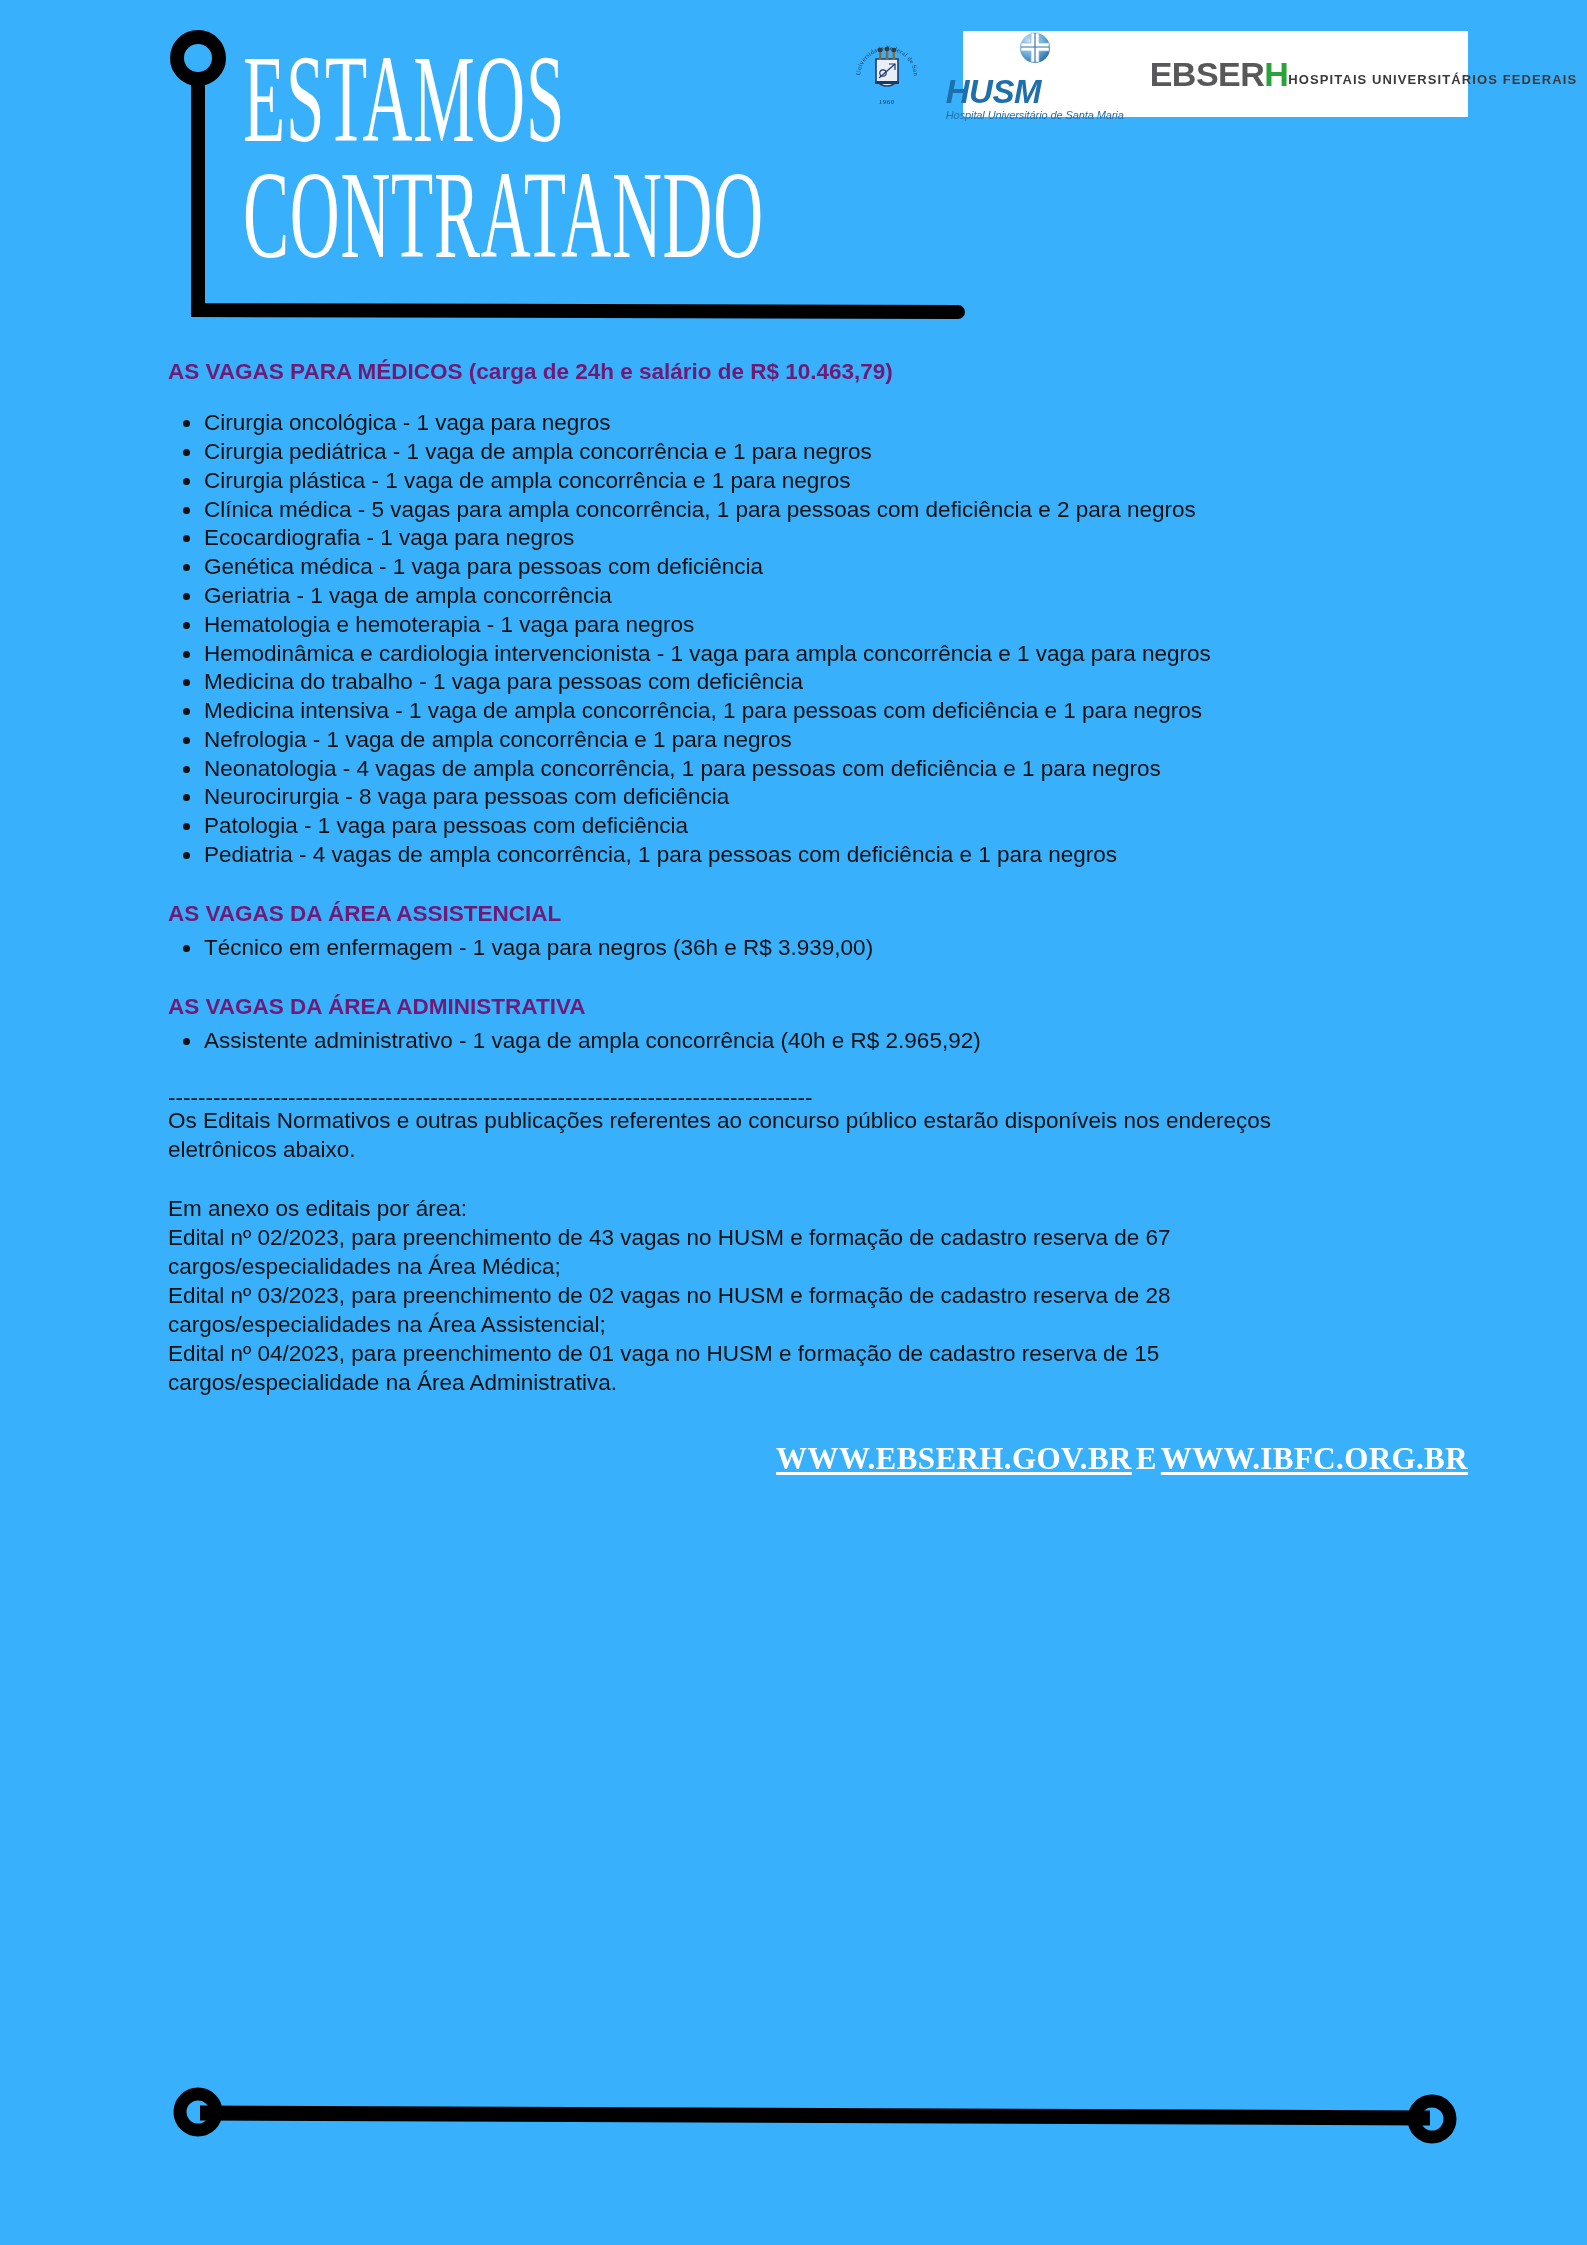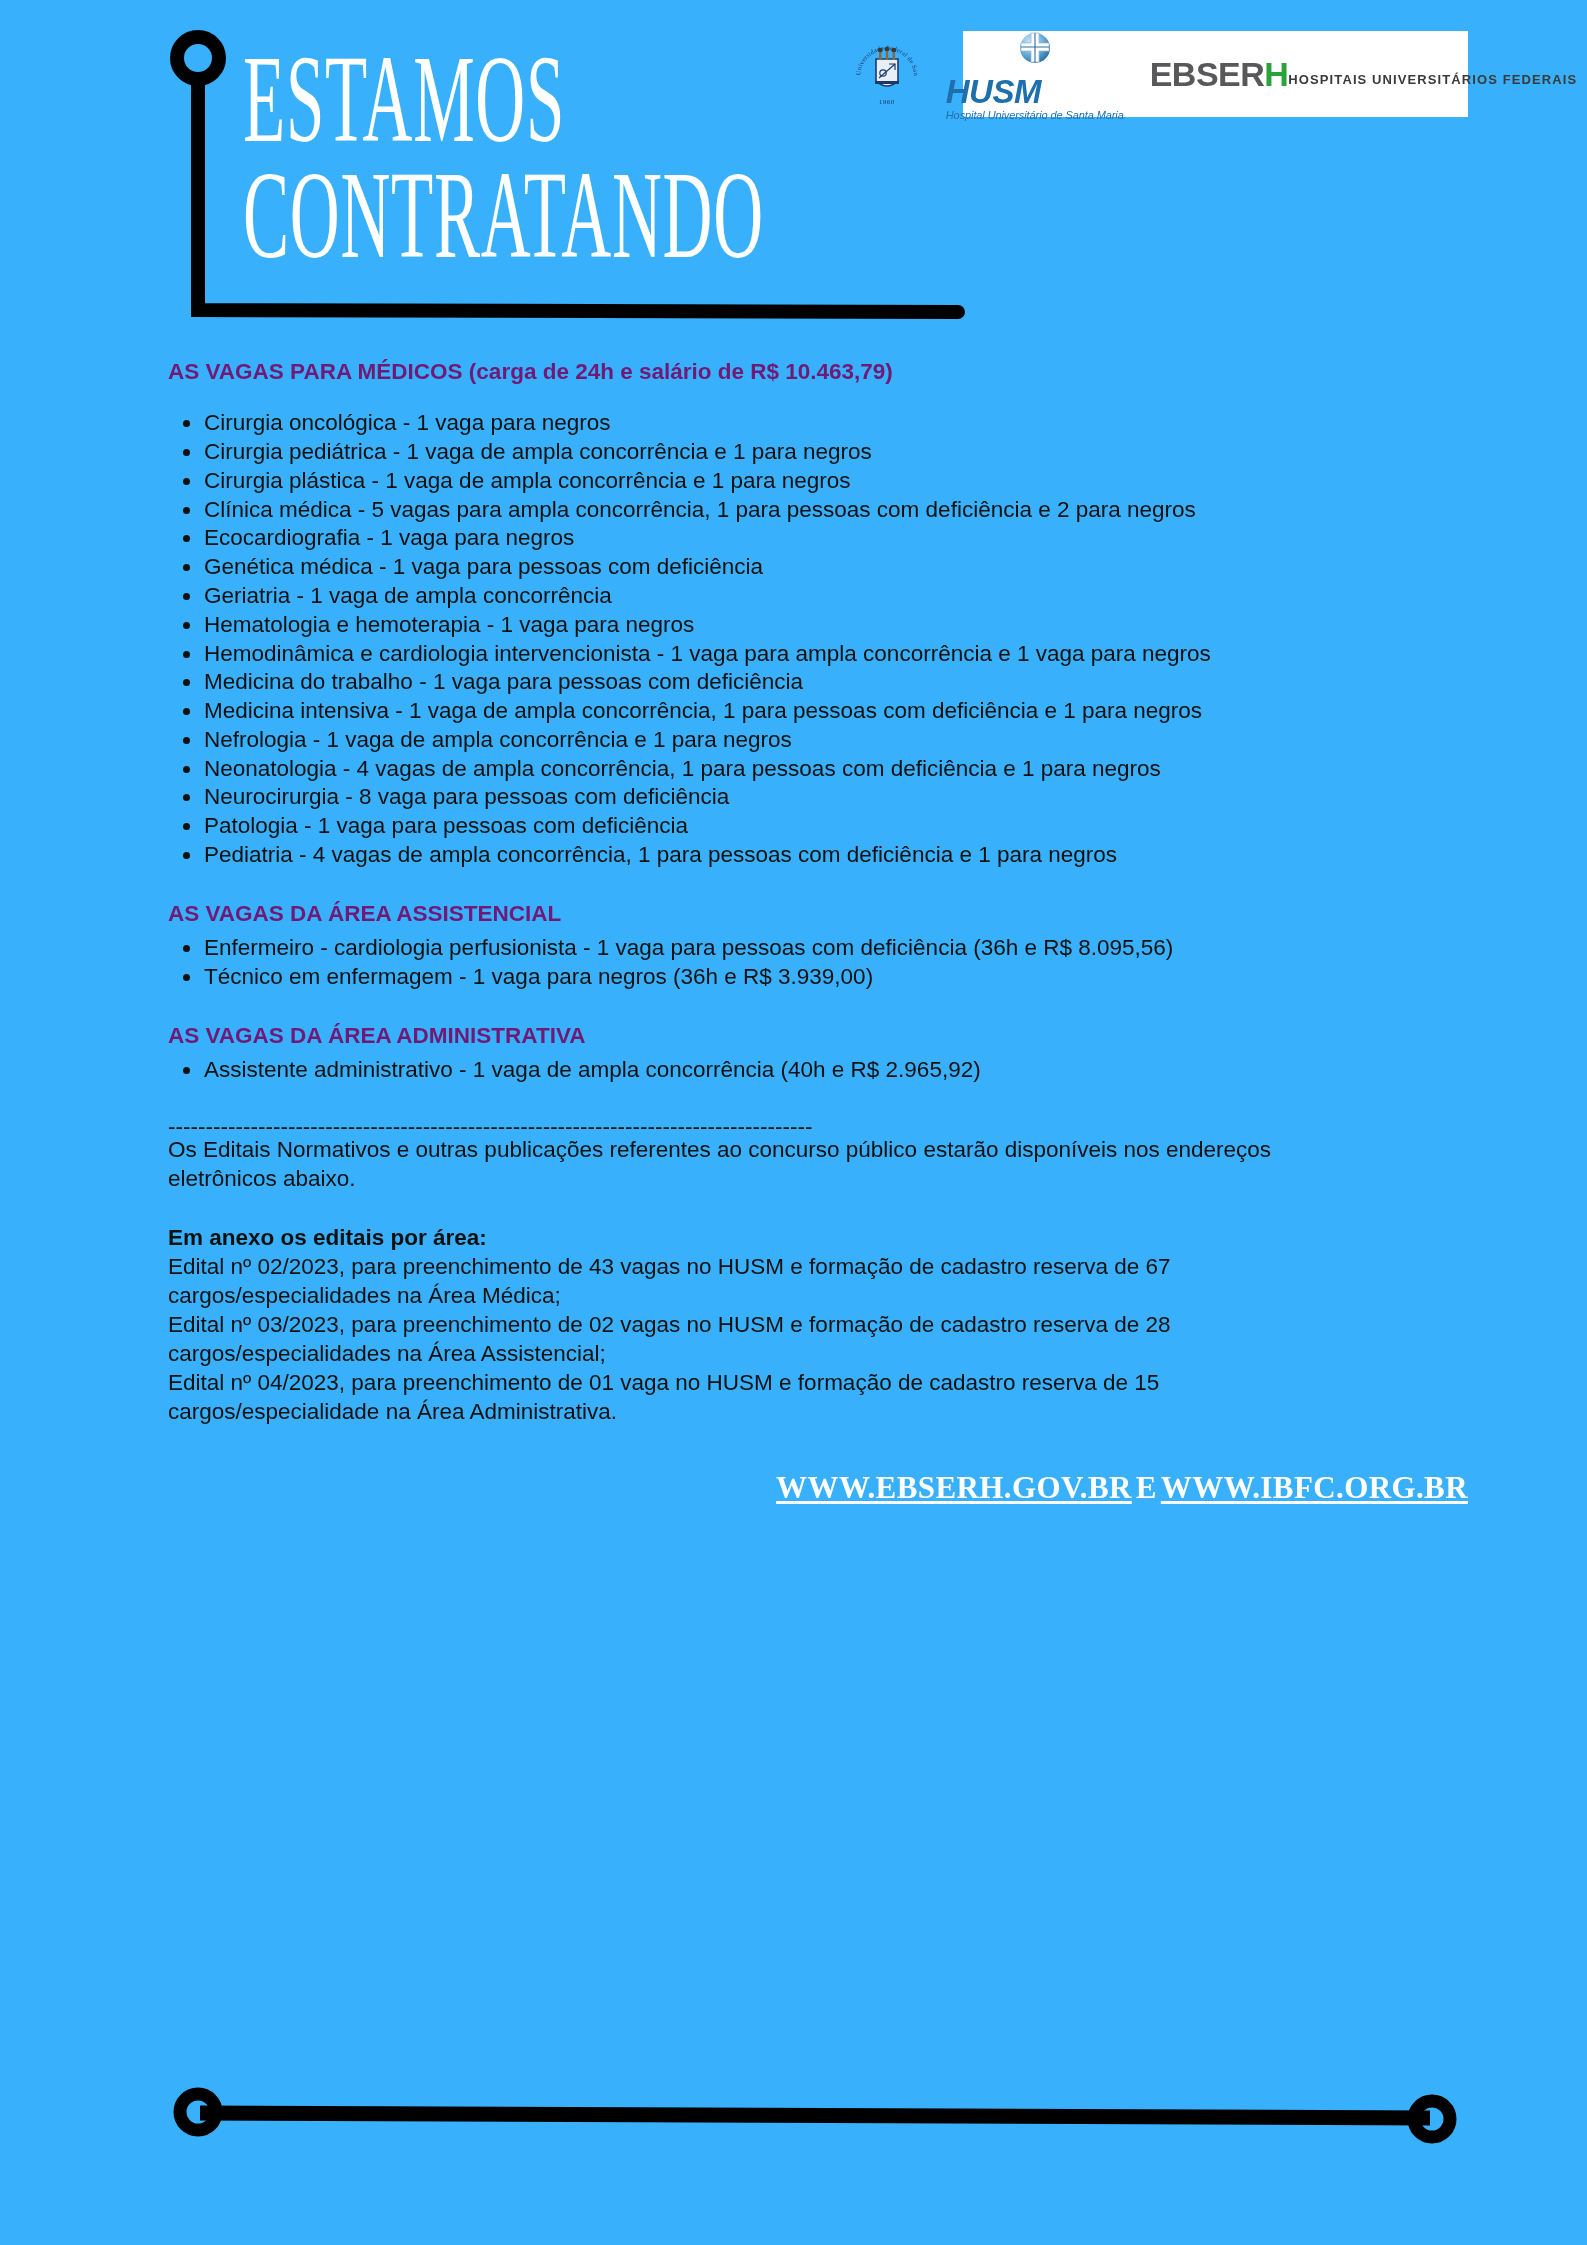--- a/index.html
+++ b/index.html
@@ -226,21 +226,21 @@
 
   p.para {
     font-family: "Liberation Sans", sans-serif;
     font-size: 22.5px;
     line-height: 1.29;
     color: #111111;
     margin: 0;
     max-width: 1200px;
   }
   p.para.bold {
-    font-weight: bold;
+    font-weight: normal;
   }
 
   .links {
     margin-top: 44px;
     font-family: Liberation Serif, serif;
     font-weight: bold;
     font-size: 31px;
     color: #ffffff;
     letter-spacing: 0.4px;
     text-align: right;
@@ -365,21 +365,20 @@
       <li>Neurocirurgia - 8 vaga para pessoas com deficiência</li>
       <li>Patologia - 1 vaga para pessoas com deficiência</li>
       <li>Pediatria - 4 vagas de ampla concorrência, 1 para pessoas com deficiência e 1 para negros</li>
     </ul>
 
     <div class="gap-block"></div>
 
     <h2 class="section-head">AS VAGAS DA ÁREA ASSISTENCIAL</h2>
     <div class="gap-small"></div>
     <ul class="vagas">
-      <li>Enfermeiro - cardiologia perfusionista - 1 vaga para pessoas com deficiência (36h e R$ 8.095,56)</li>
       <li>Técnico em enfermagem - 1 vaga para negros (36h e R$ 3.939,00)</li>
     </ul>
 
     <div class="gap-block"></div>
 
     <h2 class="section-head">AS VAGAS DA ÁREA ADMINISTRATIVA</h2>
     <div class="gap-small"></div>
     <ul class="vagas">
       <li>Assistente administrativo - 1 vaga de ampla concorrência (40h e R$ 2.965,92)</li>
     </ul>

